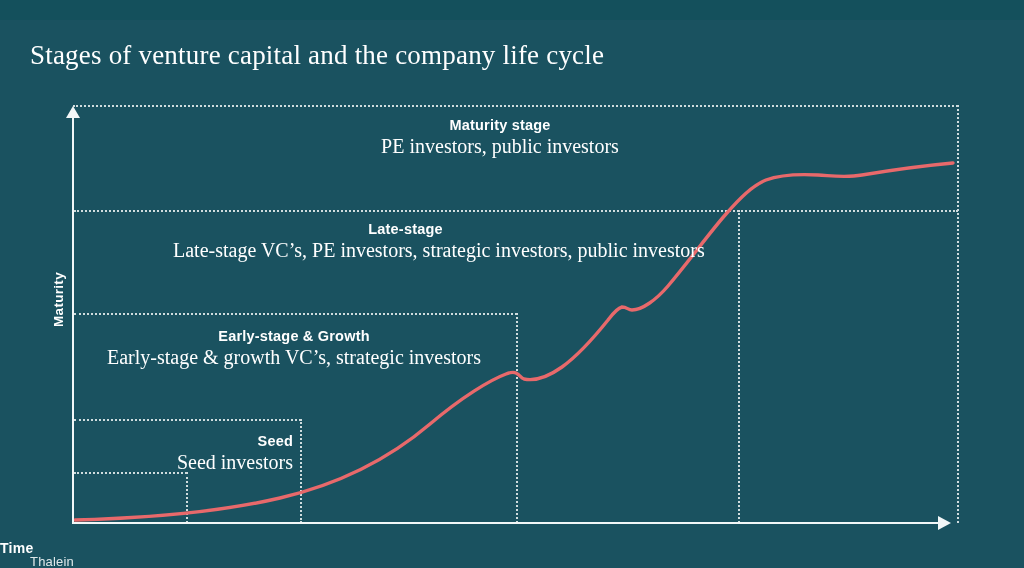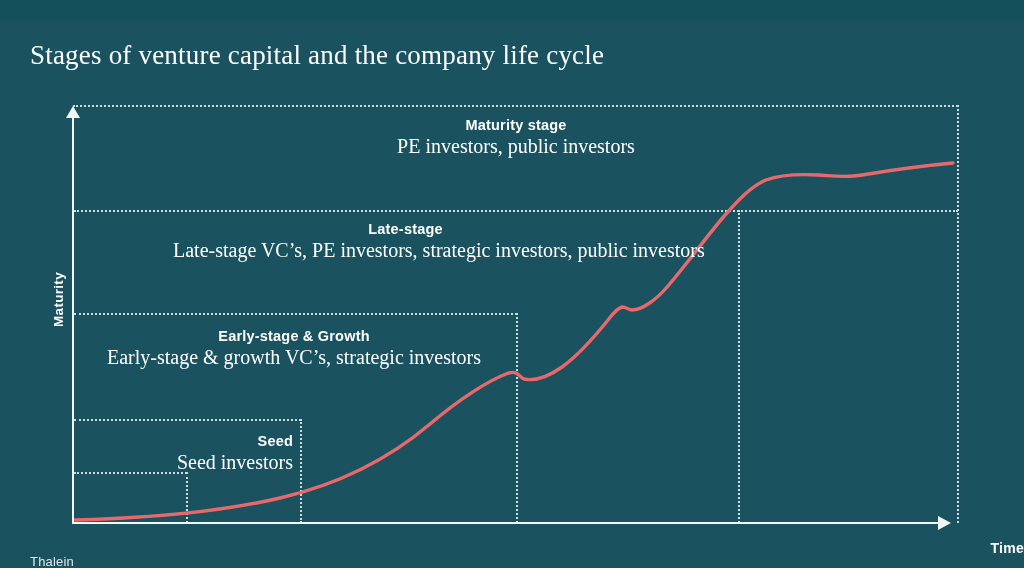--- a/index.html
+++ b/index.html
@@ -90,21 +90,21 @@
     font-size: 13.5px;
     font-weight: bold;
     color: #ffffff;
     letter-spacing: 0.3px;
   }
   #x-axis-title {
     position: absolute;
     left: 0;
     top: 520px;
     width: 1024px;
-    text-align: right;
+    text-align: left;
     font-size: 14px;
     font-weight: bold;
     color: #ffffff;
     letter-spacing: 0.3px;
   }
 
   
   .hline {
     position: absolute;
     height: 0;
@@ -145,21 +145,21 @@
   }
   .stage-desc {
     font-family: "Liberation Serif", serif;
     font-weight: 400;
     font-size: 20px;
     line-height: 21px;
     white-space: nowrap;
     margin-top: 1px;
   }
 
-  #stage-maturity   { left: 312px; top: 96px;  width: 408px; }
+  #stage-maturity   { left: 296px; top: 96px;  width: 408px; }
   #stage-late       { left: 173px; top: 200px; width: 465px; }
   #stage-early      { left: 77px;  top: 307px; width: 434px; }
   #stage-seed       { left: 77px;  top: 412px; width: 216px; text-align: right; }
   #stage-preseed    { left: 77px;  top: 462px; width: 105px; }
 
   
   #curve-svg {
     position: absolute;
     left: 0;
     top: 0;

